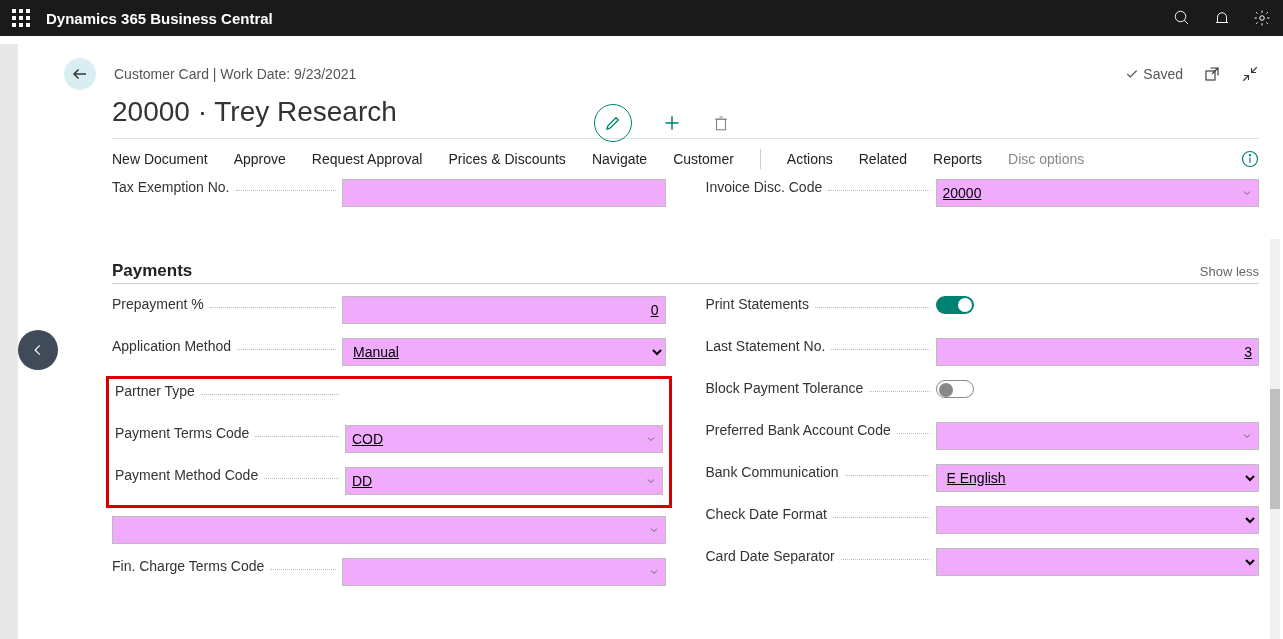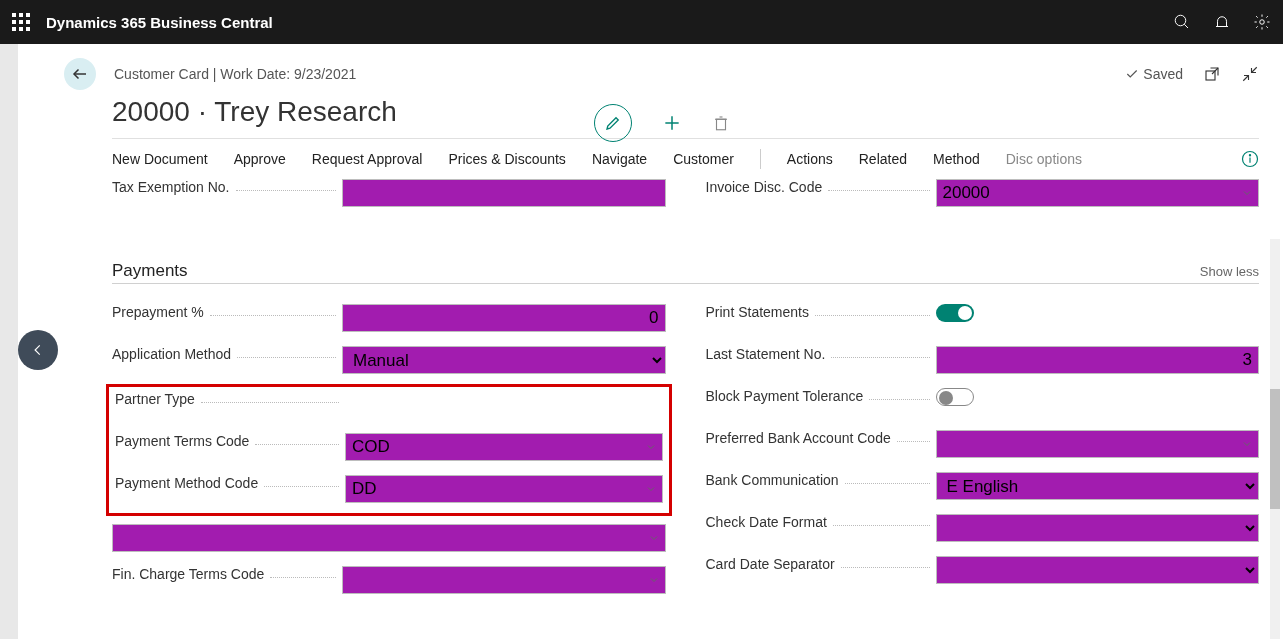--- a/index.html
+++ b/index.html
@@ -1,19 +1,19 @@
 <!DOCTYPE html>
 <html><head>
 <meta charset="utf-8">
 <style>
 * { box-sizing: border-box; margin: 0; padding: 0; }
 html, body { height: 100%; font-family: "Segoe UI", Arial, sans-serif; font-size: 14px; color: #333; background: #fff; }
 body { width: 1283px; height: 639px; overflow: hidden; position: relative; }
 
-.topbar { height: 44px; background: #1a1a1a; display: flex; align-items: center; color: #fff; padding: 0 12px; justify-content: space-between; }
+.topbar { height: 36px; background: #1a1a1a; display: flex; align-items: center; color: #fff; padding: 0 12px; justify-content: space-between; }
 .topbar-left { display: flex; align-items: center; gap: 16px; }
 .waffle { width: 18px; height: 18px; display: grid; grid-template-columns: repeat(3,4px); grid-template-rows: repeat(3,4px); gap: 3px; }
 .waffle span { background: #fff; width: 4px; height: 4px; }
 .topbar-title { font-size: 15px; font-weight: 600; }
 .topbar-right { display: flex; align-items: center; gap: 22px; }
 .topbar-right .ticon { width: 18px; height: 18px; stroke: #fff; fill: none; stroke-width: 1.3; cursor: pointer; }
 
 .left-gutter { position: absolute; left: 0; top: 44px; width: 18px; bottom: 0; background: #e8e8e8; }
 
 .side-back { position: absolute; left: 18px; top: 330px; width: 40px; height: 40px; border-radius: 50%; background: #3f4b59; color: #fff; display: flex; align-items: center; justify-content: center; z-index: 10; cursor: pointer; }
@@ -44,28 +44,28 @@
 .cmdbar-item { cursor: pointer; }
 
 .content { padding: 0 24px 20px 72px; overflow-y: auto; height: calc(100% - 180px); }
 .cols { display: flex; gap: 40px; }
 .col { flex: 1; }
 
 .field { display: flex; align-items: flex-start; margin-bottom: 12px; height: 30px; }
 .field-label { width: 230px; font-size: 14px; color: #333; white-space: nowrap; overflow: hidden; display: flex; align-items: center; }
 .field-label .dots { flex: 1; border-bottom: 1px dotted #bbb; margin: 0 6px; height: 8px; }
 .field-control { flex: 1; }
-.field-control input, .field-control select { width: 100%; height: 28px; border: 1px solid #bdbdbd; padding: 0 6px; font-family: inherit; font-size: 17px; background: #a21caf; }
+.field-control input, .field-control select { width: 100%; height: 28px; border: 1px solid #bdbdbd; padding: 0 6px; font-family: inherit; font-size: 14px; background: #f0abfc; text-decoration: underline; }
 .field-control input.right { text-align: right; }
 .dropdown { position: relative; }
 .dropdown input { padding-right: 24px; }
 .dropdown .chev { position: absolute; right: 6px; top: 50%; transform: translateY(-50%); pointer-events: none; }
 
 .section-head { display: flex; align-items: center; justify-content: space-between; margin-top: 40px; margin-bottom: 4px; border-bottom: 1px solid #d0d0d0; padding-bottom: 2px; }
-.section-title { font-size: 17px; font-weight: 400; color: #222; }
+.section-title { font-size: 17px; font-weight: 700; color: #222; }
 .showless { font-size: 13px; color: #666; cursor: pointer; }
 
 .toggle { width: 38px; height: 18px; border-radius: 10px; position: relative; cursor: pointer; }
 .toggle.on { background: #008272; }
 .toggle.off { background: #fff; border: 1px solid #888; }
 .toggle .knob { width: 14px; height: 14px; background: #fff; border-radius: 50%; position: absolute; top: 2px; }
 .toggle.on .knob { right: 2px; }
 .toggle.off .knob { left: 2px; background: #888; }
 
 .highlight-box { border: 3px solid #d40000; padding: 4px 6px; margin: -4px -6px 8px -6px; }
@@ -175,21 +175,21 @@
   <div class="cmdbar">
     <span class="cmdbar-item">New Document</span>
     <span class="cmdbar-item">Approve</span>
     <span class="cmdbar-item">Request Approval</span>
     <span class="cmdbar-item">Prices &amp; Discounts</span>
     <span class="cmdbar-item">Navigate</span>
     <span class="cmdbar-item">Customer</span>
     <span class="sep"></span>
     <span class="cmdbar-item">Actions</span>
     <span class="cmdbar-item">Related</span>
-    <span class="cmdbar-item">Method</span>
+    <span class="cmdbar-item">Reports</span>
     <span class="cmdbar-item muted">Disc options</span>
     <span class="info-right">
       <svg width="18" height="18" viewBox="0 0 24 24" fill="none" stroke="#008272" stroke-width="1.6">
           <circle cx="12" cy="12" r="10"></circle>
           <line x1="12" y1="10" x2="12" y2="17"></line>
           <circle cx="12" cy="7" r="0.8" fill="#008272"></circle>
         </svg>
     </span>
   </div>
 
@@ -219,21 +219,21 @@
           </div>
         </div>
       </div>
     </div>
 
     <div class="section-head">
       <div class="section-title">Payments</div>
       <div class="showless">Show less</div>
     </div>
 
-    <div class="cols" style="margin-top:20px;">
+    <div class="cols" style="margin-top:12px;">
 
       <div class="col">
         <div class="field">
           <div class="field-label">
               <span>Prepayment %</span>
               <span class="dots"></span>
             </div>
           <div class="field-control"><input class="right" type="text" value="0" style=""></div>
         </div>
         <div class="field">

